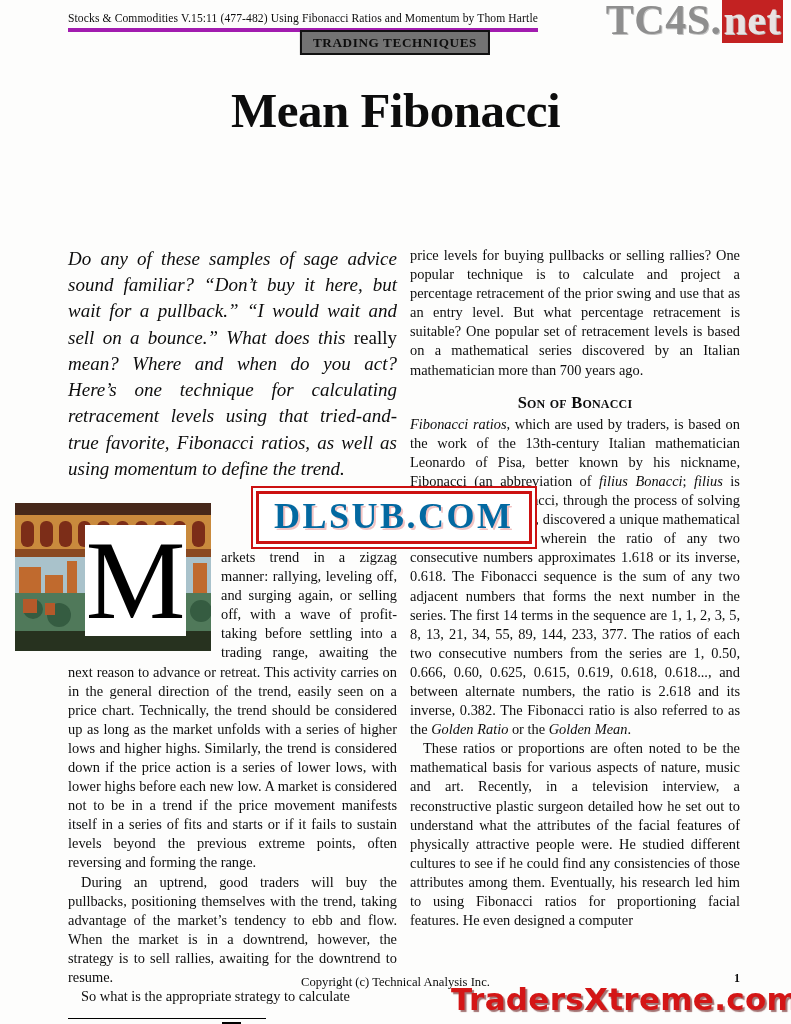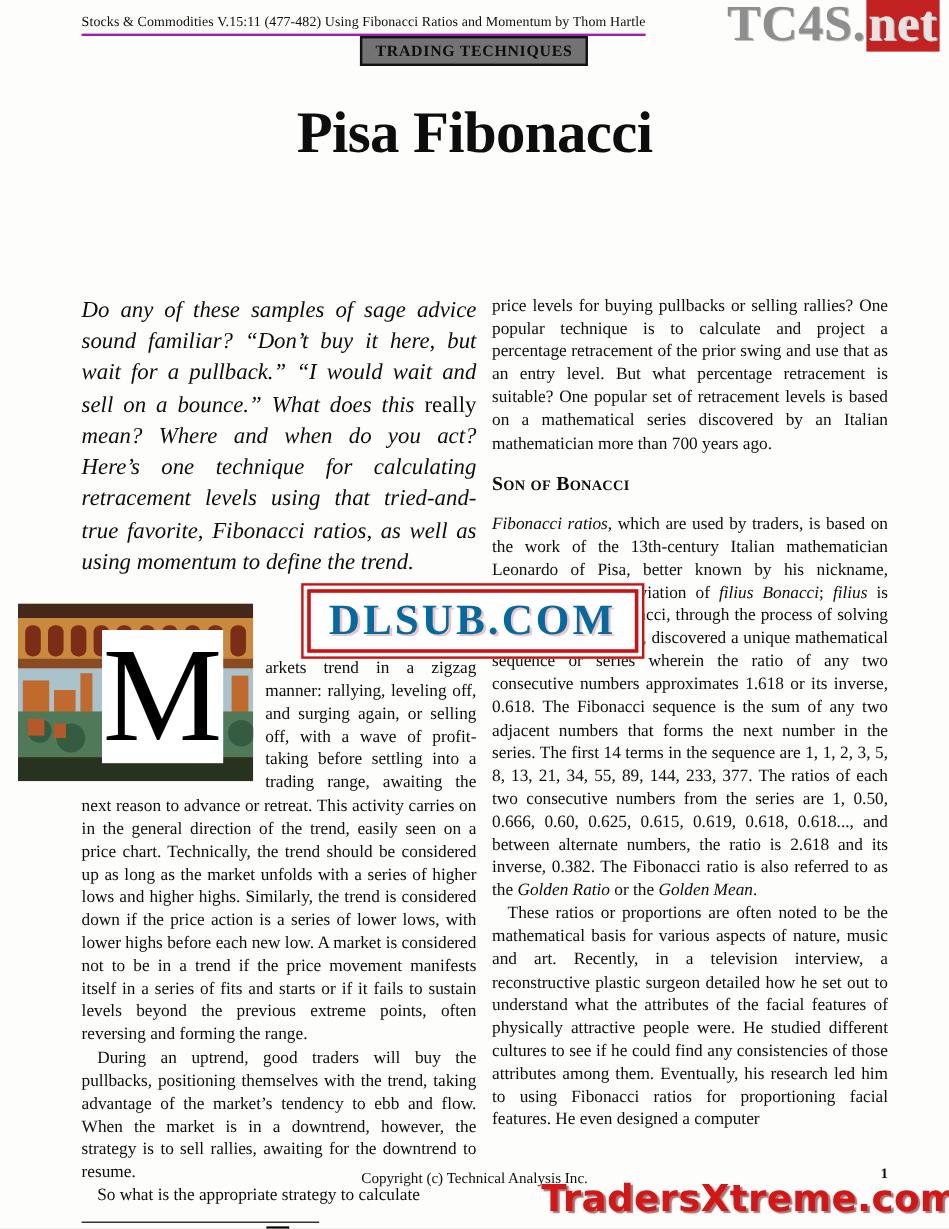--- a/index.html
+++ b/index.html
@@ -1,20 +1,20 @@
 <!DOCTYPE html>
 <html><head>
 <meta charset="utf-8">
 <style>
   html,body{margin:0;padding:0;background:#d9d9d9;}
   .page{position:relative;width:791px;height:1024px;background:#fdfdfc;overflow:hidden;
         font-family:"Liberation Serif","DejaVu Serif",serif;color:#0d0d0d;margin:0 auto;}
 
   .journal-ref{position:absolute;left:68px;top:12px;font-size:11.6px;letter-spacing:.1px;
-               border-bottom:2px solid #a21caf;padding-bottom:3px;}
+               border-bottom:4px solid #a21caf;padding-bottom:3px;}
 
   .logo{position:absolute;top:-4px;right:8px;font-size:42px;font-weight:700;color:#8e8e8e;
         font-family:"Liberation Serif",serif;text-shadow:1px 1px 0 #c2c2c2;letter-spacing:.5px;}
   .logo-red{background:#c32222;color:#e9e2e2;padding:0 2px;}
 
   .section-box{position:absolute;top:30px;left:395px;transform:translateX(-50%);
                border:2px solid #111;padding:3px 11px 2px;font-size:13.2px;font-weight:700;
                letter-spacing:.6px;background:#737373;white-space:nowrap;}
 
   .title{position:absolute;top:86px;left:0;width:100%;text-align:center;font-size:49px;
@@ -31,21 +31,21 @@
   .first-p{padding-top:46px;}
   .indent{text-indent:13px;}
 
   .fresco{float:left;width:196px;height:148px;margin:1px 10px 3px -53px;position:relative;}
   .fresco svg{display:block;}
   .dropcap{position:absolute;left:70px;top:22px;width:101px;height:111px;background:#fff;
            display:flex;align-items:center;justify-content:center;font-size:112px;line-height:1;
            color:#000;font-family:"Liberation Serif",serif;}
 
   .subhead{font-size:16.5px;font-weight:700;font-variant:small-caps;letter-spacing:.2px;
-           margin:13px 0 15px;font-family:"Liberation Serif",serif;}
+           margin:13px 0 2px;font-family:"Liberation Serif",serif;text-align:center;}
 
   .byline-block{position:relative;width:198px;height:36px;margin-top:12px;clear:both;}
   .byline-rule{position:absolute;left:0;top:0;width:198px;border-top:1px solid #000;}
   .byline-square{position:absolute;left:154px;top:4px;width:19px;height:10px;background:#000;}
   .byline-text{position:absolute;left:102px;top:13px;font-size:13.5px;font-weight:700;
                font-style:italic;white-space:nowrap;}
 
   .copyright{position:absolute;left:0;width:100%;top:975px;text-align:center;font-size:12.6px;}
   .pagenum{position:absolute;right:51px;top:971px;font-size:12px;font-weight:700;}
 
@@ -62,21 +62,21 @@
 <body>
 
 <div class="page">
 
   <div class="journal-ref">Stocks &amp; Commodities V.15:11 (477-482) Using Fibonacci Ratios and Momentum by Thom Hartle</div>
 
   <div class="logo"><span>TC4S.</span><span class="logo-red">net</span></div>
 
   <div class="section-box">TRADING TECHNIQUES</div>
 
-  <h1 class="title"><span>Pisa Fibonacci</span><br></h1>
+  <h1 class="title"><span>Mean Fibonacci</span><br></h1>
 
   <div class="columns">
 
     <div class="col-left">
       <p class="intro"><span>Do any of these samples of sage advice sound familiar? “Don’t buy it here, but wait for a pullback.” “I would wait and sell on a bounce.” What does this </span><span class="r">really</span><span> mean? Where and when do you act? Here’s one technique for calculating retracement levels using that tried-and-true favorite, Fibonacci ratios, as well as using momentum to define the trend.</span></p>
 
       <div class="flow">
         <div class="fresco">
           <svg width="196" height="148" viewBox="0 0 196 148">
             <rect width="196" height="148" fill="#b97a33"></rect>

